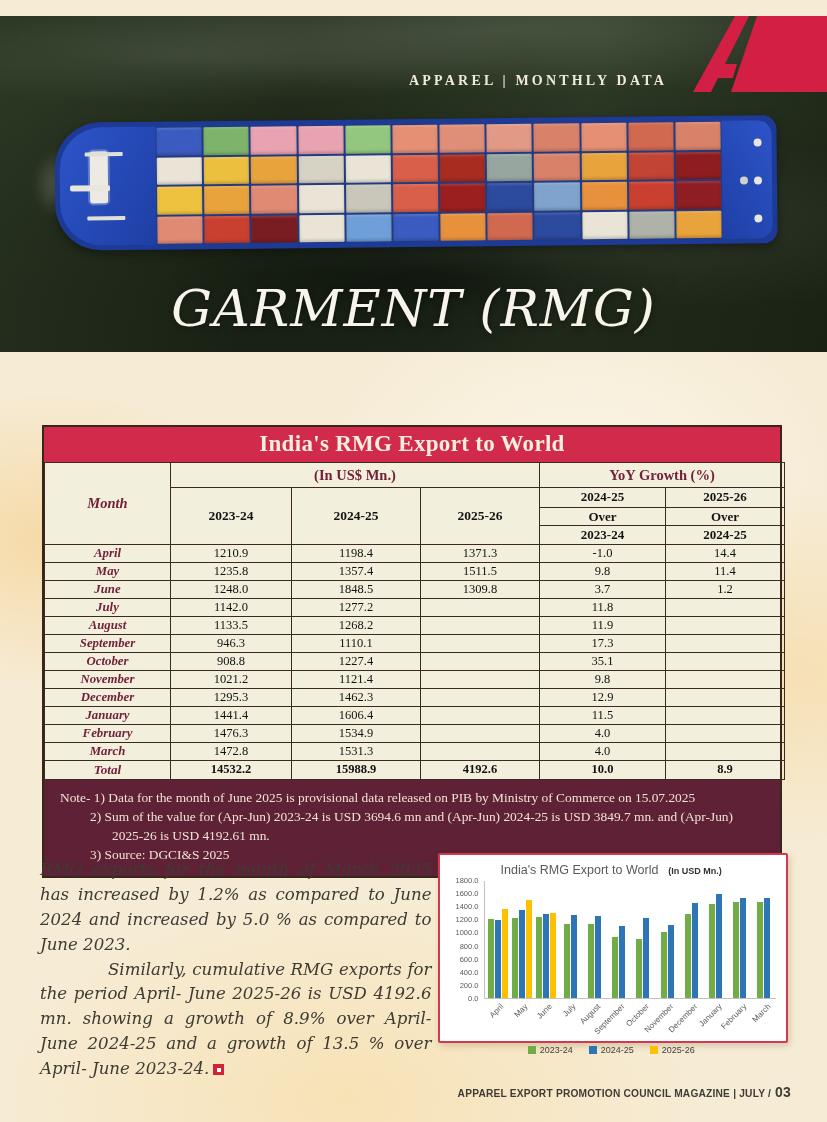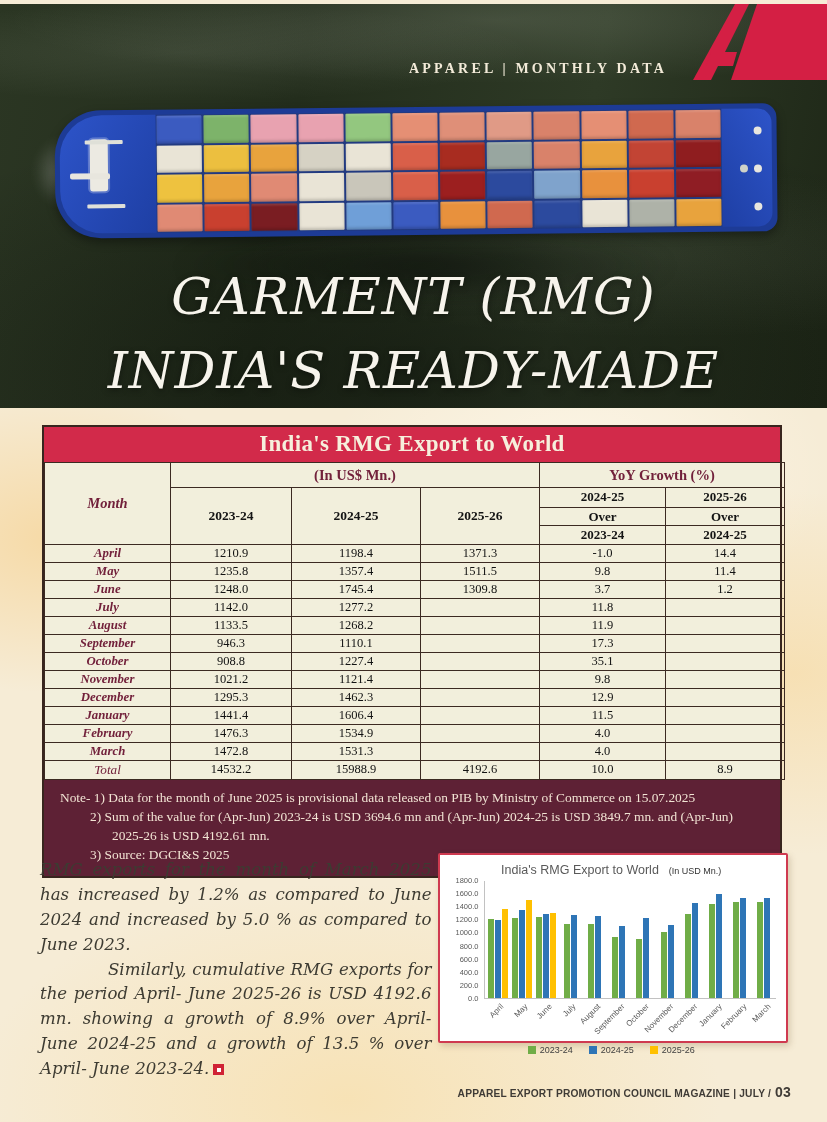--- a/index.html
+++ b/index.html
@@ -6,21 +6,21 @@
   body { background:#777; font-family:"Liberation Sans", sans-serif; }
   .page { position:relative; width:827px; height:1122px; margin:0 auto; overflow:hidden;
     background:
       radial-gradient(ellipse 320px 220px at 6% 48%, rgba(246,203,128,.55), transparent 70%),
       radial-gradient(ellipse 420px 260px at 96% 60%, rgba(247,212,146,.5), transparent 70%),
       radial-gradient(ellipse 520px 300px at 42% 98%, rgba(248,218,155,.55), transparent 72%),
       radial-gradient(ellipse 360px 240px at 70% 42%, rgba(255,250,238,.65), transparent 70%),
       #f6ecd6; }
 
   
-  .hero { position:absolute; top:4px; left:0; width:827px; height:404px; overflow:hidden;
+  .hero { position:absolute; top:16px; left:0; width:827px; height:336px; overflow:hidden;
     background:
       radial-gradient(ellipse 700px 90px at 60% 4%, rgba(235,240,225,.14), transparent 70%),
       radial-gradient(ellipse 500px 70px at 22% 12%, rgba(220,230,210,.10), transparent 70%),
       radial-gradient(ellipse 600px 120px at 80% 62%, rgba(205,215,195,.07), transparent 70%),
       radial-gradient(ellipse 800px 340px at 50% 92%, rgba(5,8,4,.45), transparent 80%),
       linear-gradient(100deg, #2b3623 0%, #232d1c 35%, #2e3a26 68%, #1e2717 100%); }
   .masthead { position:absolute; top:57px; right:160px; color:#f2ead8; font-family:"Liberation Serif", serif;
     font-size:14px; letter-spacing:3.2px; font-weight:bold; }
   .logo-a { position:absolute; top:0; right:0; width:150px; height:100px; }
   .wake { position:absolute; left:22px; top:118px; width:80px; height:100px;
@@ -56,42 +56,42 @@
   col.c0{width:126px} col.c1{width:121px} col.c2{width:129px} col.c3{width:119px} col.c4{width:126px} col.c5{width:119px}
   td { border:1px solid #3c2a22; text-align:center; vertical-align:middle; padding:1px 2px; }
   .grp-hdr { color:#72213b; font-weight:bold; font-size:14.5px; height:25px; }
   .month-hdr { color:#72213b; font-weight:bold; font-style:italic; font-size:14.5px; }
   .year-hdr { color:#141414; font-weight:bold; font-size:13.5px; height:56px; }
   .stack { padding:0; height:56px; }
   .stack div { height:18.6px; line-height:18.6px; font-weight:bold; font-size:13px; color:#141414; }
   .stack div + div { border-top:1px solid #3c2a22; }
   td.month { color:#72213b; font-weight:bold; font-style:italic; font-size:12.8px; height:16px; }
   td.val { color:#121212; font-size:12.5px; height:16px; }
-  tr.total td { font-weight:normal; height:18px; }
+  tr.total td { font-weight:bold; height:18px; }
   tr.total td.month { font-size:13.2px; }
   .notes { background:#5e2135; color:#f2e4d4; font-family:"Liberation Serif", serif; font-size:13.4px;
     line-height:1.42; padding:8px 12px 12px 16px; }
   .notes .n2 { padding-left:30px; }
   .notes .n3 { padding-left:52px; }
   .notes .n4 { padding-left:30px;font-family:Liberation Serif, serif; }
 
   
   .main-row { position:absolute; top:853px; left:40px; width:748px; display:flex; gap:7px; }
   .body-text { width:392px; font-family:"DejaVu Serif", "Liberation Serif", serif; font-style:italic;
     color:#3d3b32; font-size:16.6px; line-height:1.5; text-align:justify; padding-top:5px; }
   .body-text p + p { text-indent:68px; }
   .eom { display:inline-block; width:11px; height:11px; background:#d02335; position:relative; vertical-align:-1px; margin-left:4px; }
   .eom::after { content:""; position:absolute; left:3.5px; top:3.5px; width:4px; height:4px; background:#fff; }
 
   
   .chart-box { width:350px; height:190px; background:#fff; border:2px solid #cf3a50; border-radius:2px;
     padding:8px 10px 4px 6px; box-shadow:2px 3px 6px rgba(120,90,50,.25); }
   .chart-title-row { display:flex; justify-content:center; align-items:baseline; gap:10px; margin-bottom:4px; }
   .chart-title { font-size:12.5px; color:#595959; }
-  .chart-unit { font-size:9px; font-weight:normal; color:#333; }
+  .chart-unit { font-size:9px; font-weight:bold; color:#333; }
   .plot-wrap { position:relative; padding-left:38px; }
   .y-ticks { position:absolute; left:0; top:0; width:35px; height:118px; }
   .y-ticks span { position:absolute; right:3px; font-size:7.5px; color:#595959; }
   .plot { display:flex; height:118px; border-left:1px solid #c2c2c2; border-bottom:1px solid #c2c2c2; }
   .bar-group { flex:1; display:flex; align-items:flex-end; justify-content:center; gap:1px; }
   .bar { width:6px; flex:none; }
   .x-labels { display:flex; height:46px; }
   .x-slot { flex:1; position:relative; }
   .x-slot span { position:absolute; top:3px; right:42%; transform:rotate(-45deg); transform-origin:100% 0;
     font-size:8px; color:#595959; white-space:nowrap; }
@@ -224,21 +224,21 @@
             <td class="month">May</td>
             <td class="val">1235.8</td>
             <td class="val">1357.4</td>
             <td class="val">1511.5</td>
             <td class="val">9.8</td>
             <td class="val">11.4</td>
           </tr>
           <tr>
             <td class="month">June</td>
             <td class="val">1248.0</td>
-            <td class="val">1745.4</td>
+            <td class="val">1848.5</td>
             <td class="val">1309.8</td>
             <td class="val">3.7</td>
             <td class="val">1.2</td>
           </tr>
           <tr>
             <td class="month">July</td>
             <td class="val">1142.0</td>
             <td class="val">1277.2</td>
             <td class="val"></td>
             <td class="val">11.8</td>

